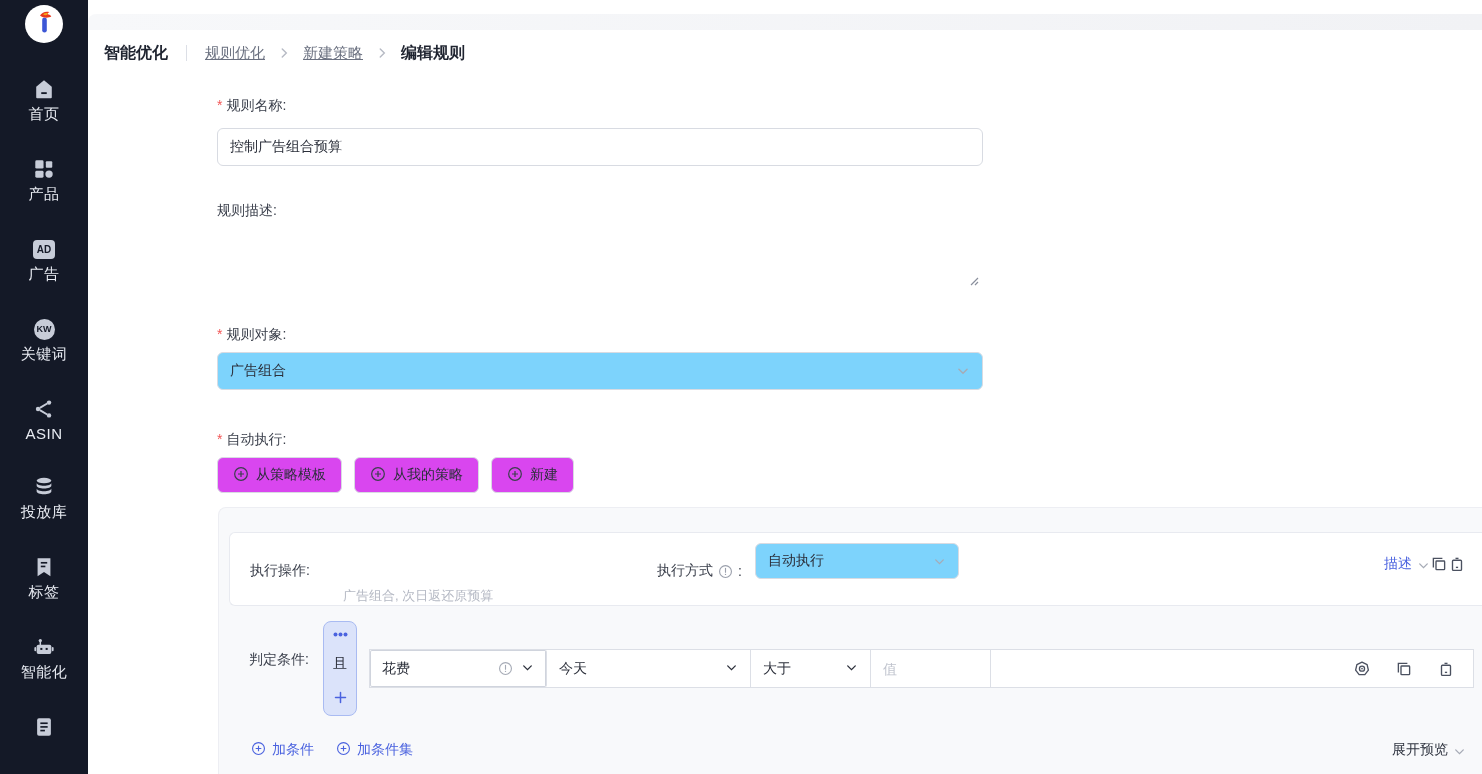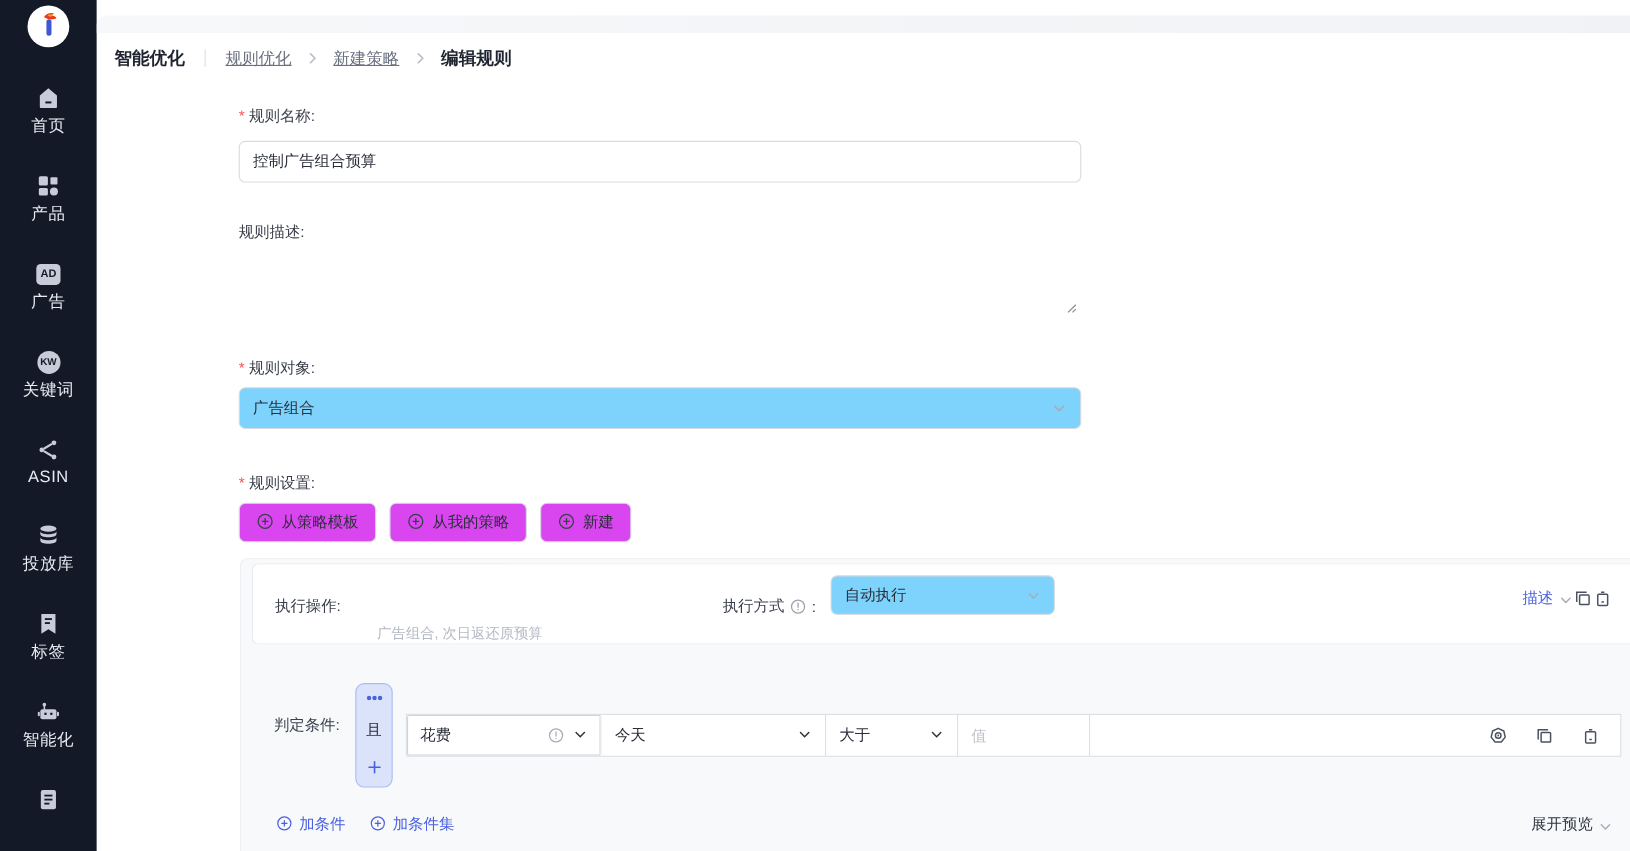--- a/index.html
+++ b/index.html
@@ -37,21 +37,21 @@
   .sel { border:1px solid #d8dbe2; border-radius:6px; background:#7dd3fc; display:flex; align-items:center; padding:0 12px; font-size:14px; color:#2b2f3a; cursor:pointer; }
   .sel .sel-text { flex:1; }
   .sel .chev { color:#a6abb6; display:flex; }
   .obj-select { position:absolute; left:129px; width:766px; height:38px; }
   .btn-row { position:absolute; left:129px; display:flex; gap:12px; }
   .w-btn { height:36px; background:#d946ef; border:1px solid #d8dbe2; border-radius:6px; display:flex; align-items:center; gap:7px; padding:0 15px; font-size:14px; color:#2b2f3a; cursor:pointer; font-family:inherit; }
   .w-btn svg { color:#3a3f4b; }
 
   
   .panel { position:absolute; left:130px; right:0; top:507px; bottom:0; background:#f8f9fb; border:1px solid #edeef3; border-right:none; border-bottom:none; border-radius:8px 0 0 0; }
-  .action-card { position:absolute; left:10px; right:0; top:4px; height:74px; background:#fff; border:1px solid #e8eaf0; border-right:none; border-radius:6px 0 0 6px;padding-left:44px; }
+  .action-card { position:absolute; left:10px; right:0; top:24px; height:74px; background:#fff; border:1px solid #e8eaf0; border-right:none; border-radius:6px 0 0 6px;padding-left:44px; }
   .ac-label { position:absolute; left:20px; top:29px; font-size:14px; color:#3a3f4b; }
   .ac-sel1 { position:absolute; left:113px; top:10px; width:206px; height:36px; }
   .ac-hint { position:absolute; left:113px; top:54px; font-size:13px; color:#b4b8c3; }
   .ac-mode-label { position:absolute; left:427px; top:29px; font-size:14px; color:#3a3f4b; display:flex; align-items:center; gap:5px; }
   .info-ic { color:#9ba0ac; display:flex; }
   .ac-sel2 { position:absolute; left:525px; top:10px; width:204px; height:36px; }
   .ac-right { position:absolute; right:16px; top:22px; display:flex; align-items:center; }
   .desc-link { color:#4a62df; font-size:14px; cursor:pointer; }
   .desc-chev { color:#a6abb6; margin:2px 0 0 5px; display:flex; cursor:pointer; }
   .tool-ic { color:#4b5160; display:flex; cursor:pointer; }
@@ -222,21 +222,21 @@
     <div class="f-label" style="top:326px;"><span class="req">*</span><span>规则对象:</span></div>
     <div class="sel obj-select" style="top:352px;">
       <span class="sel-text">广告组合</span>
       <span class="chev">
         <svg width="14" height="14" viewBox="0 0 24 24" fill="none" stroke="currentColor" stroke-width="2.4" stroke-linecap="round">
             <path d="M5 9l7 7 7-7"></path>
           </svg>
       </span>
     </div>
 
-    <div class="f-label" style="top:431px;"><span class="req">*</span><span>规则设置:</span></div>
+    <div class="f-label" style="top:431px;"><span class="req">*</span><span>自动执行:</span></div>
     <div class="btn-row" style="top:457px;">
       <button class="w-btn">
         <span><svg width="16" height="16" viewBox="0 0 24 24" fill="none" stroke="currentColor" stroke-width="1.8">
               <circle cx="12" cy="12" r="9.5"></circle>
               <path d="M12 7.5v9M7.5 12h9"></path>
             </svg></span>
         <span>从策略模板</span>
       </button>
       <button class="w-btn">
         <span><svg width="16" height="16" viewBox="0 0 24 24" fill="none" stroke="currentColor" stroke-width="1.8">

